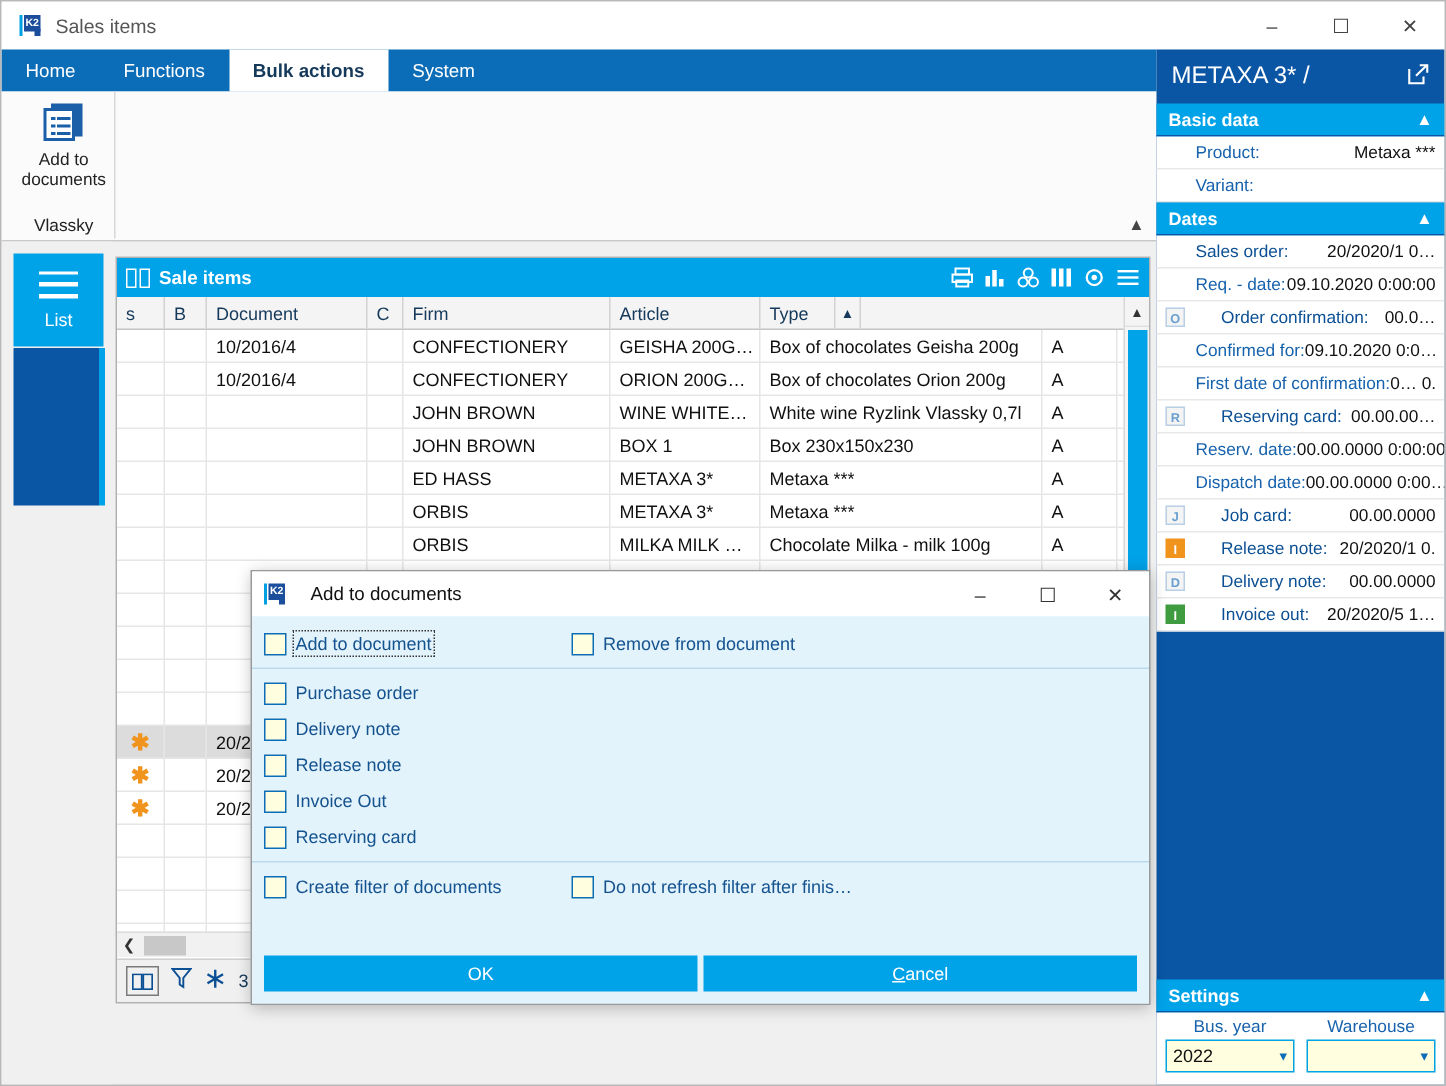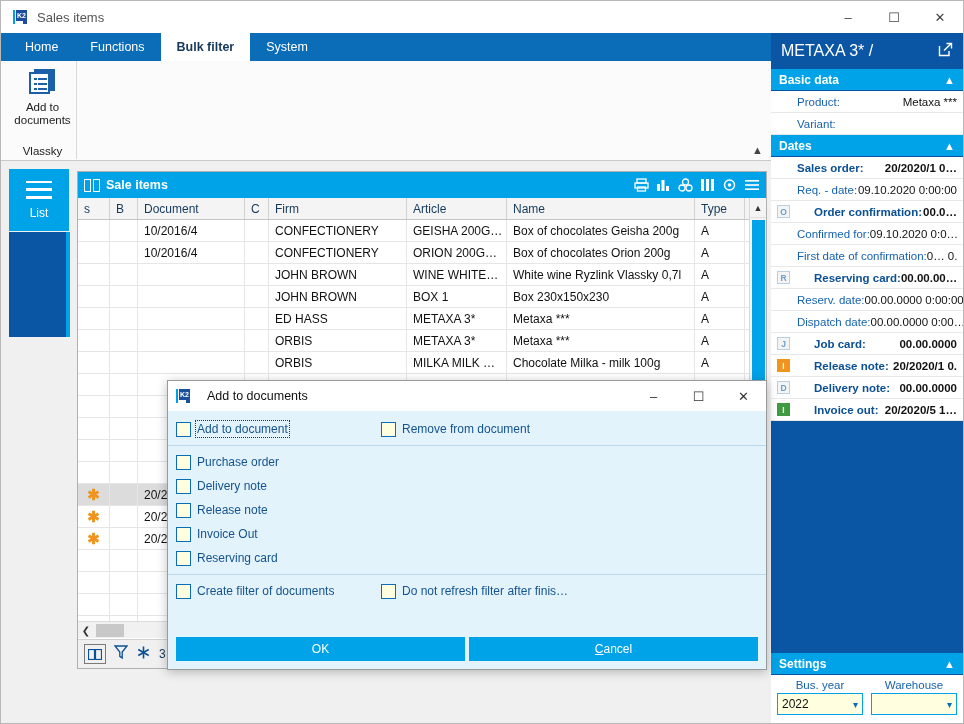--- a/index.html
+++ b/index.html
@@ -39,21 +39,21 @@
   .titlebar .apptitle { color: #555; font-size: 13px; }
   .wincontrols { position: absolute; right: 0; top: 0; height: 32px; display: flex; }
   .wincontrols > div {
     width: 46px; height: 32px; display: flex; align-items: center; justify-content: center;
     color: #444; font-size: 13px;
   }
 
   
   .ribbon-tabs {
     position: absolute; left: 0; top: 32px; width: 770px; height: 28px;
-    background: #0b6cb7; display: flex; align-items: flex-start; padding-left: 8px;
+    background: #0b6cb7; display: flex; align-items: flex-start;
   }
   .rtab {
     height: 28px; padding: 0 16px; display: flex; align-items: center;
     color: #ffffff; font-size: 12.5px; cursor: default;
   }
   .rtab.active { background: #ffffff; color: #15395b; font-weight: bold; }
 
   
   .ribbon-body {
     position: absolute; left: 0; top: 60px; width: 770px; height: 100px;
@@ -188,21 +188,21 @@
   }
   .sect-head .chev { margin-left: auto; font-size: 11px; font-weight: normal; }
   .sect-body { background: #ffffff; }
   .frow {
     height: 22px; display: flex; align-items: center; padding: 0 6px;
     border-bottom: 1px solid #e8e8e8; font-size: 11.5px; overflow: hidden;
     white-space: nowrap;
   }
   .frow .k { color: #1762ad; padding-left: 20px; }
   .frow .v { margin-left: auto; color: #111; }
-  .frow.bold .k, .frow.bold .v { font-weight: bold; color: #0b4f94; }
+  .frow.bold .k, .frow.bold .v { font-weight: normal; color: #0b4f94; }
   .frow.bold .v { color: #111; }
   .badge {
     width: 13px; height: 13px; margin-right: 4px; flex: none;
     font-size: 8.5px; font-weight: bold; color: #fff;
     display: flex; align-items: center; justify-content: center;
   }
   .badge.orange { background: #f0941e; }
   .badge.green { background: #3f9b3f; }
   .badge.blue { background: #f4f4f4; color: #6a9fd0; border: 1px solid #b8cfe6; }
 
@@ -269,21 +269,21 @@
     <div class="wincontrols">
       <div>–</div>
       <div>☐</div>
       <div>✕</div>
     </div>
   </div>
 
   <div class="ribbon-tabs">
     <div class="rtab">Home</div>
     <div class="rtab">Functions</div>
-    <div class="rtab active">Bulk filter</div>
+    <div class="rtab active">Bulk actions</div>
     <div class="rtab">System</div>
   </div>
 
   <div class="ribbon-body">
     <div class="rgroup">
       <div class="rbtn">
         <div class="docicon">
           <div class="back"></div>
           <div class="front">
             <div class="dt" style="top:4px"></div>
@@ -367,21 +367,20 @@
       </div>
     </div>
 
     <div class="grid-head" id="grid-head">
         <div class="gh" style="width: 32px;">s</div>
         <div class="gh" style="width: 28px;">B</div>
         <div class="gh" style="width: 107px;">Document</div>
         <div class="gh" style="width: 24px;">C</div>
         <div class="gh" style="width: 138px;">Firm</div>
         <div class="gh" style="width: 100px;">Article</div>
-        <div class="gh" style="width: 188px;">Name</div>
         <div class="gh" style="width: 50px;">Type</div>
         <div class="gh" style="width: 17px; justify-content: center; font-size: 9px;">▲</div>
       </div>
     <div class="grid-body" id="grid-body">
         <div class="grow">
           <div class="gc" style="width: 32px;"></div>
           <div class="gc" style="width: 28px;"></div>
           <div class="gc" style="width: 107px;">10/2016/4</div>
           <div class="gc" style="width: 24px;"></div>
           <div class="gc" style="width: 138px;">CONFECTIONERY</div>

